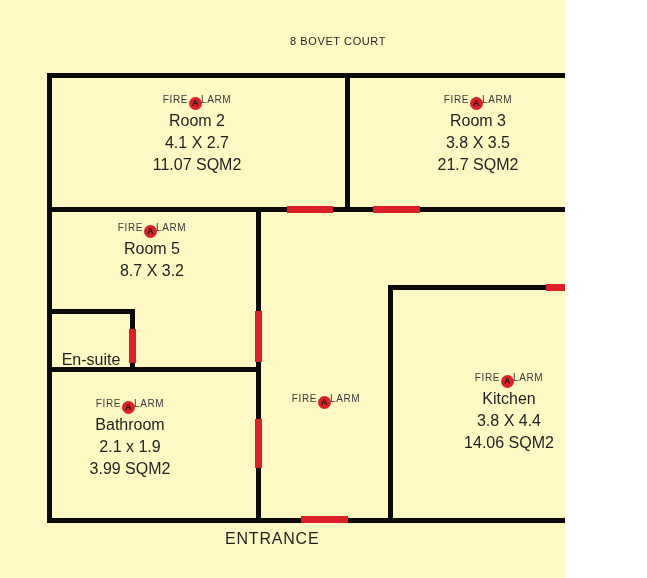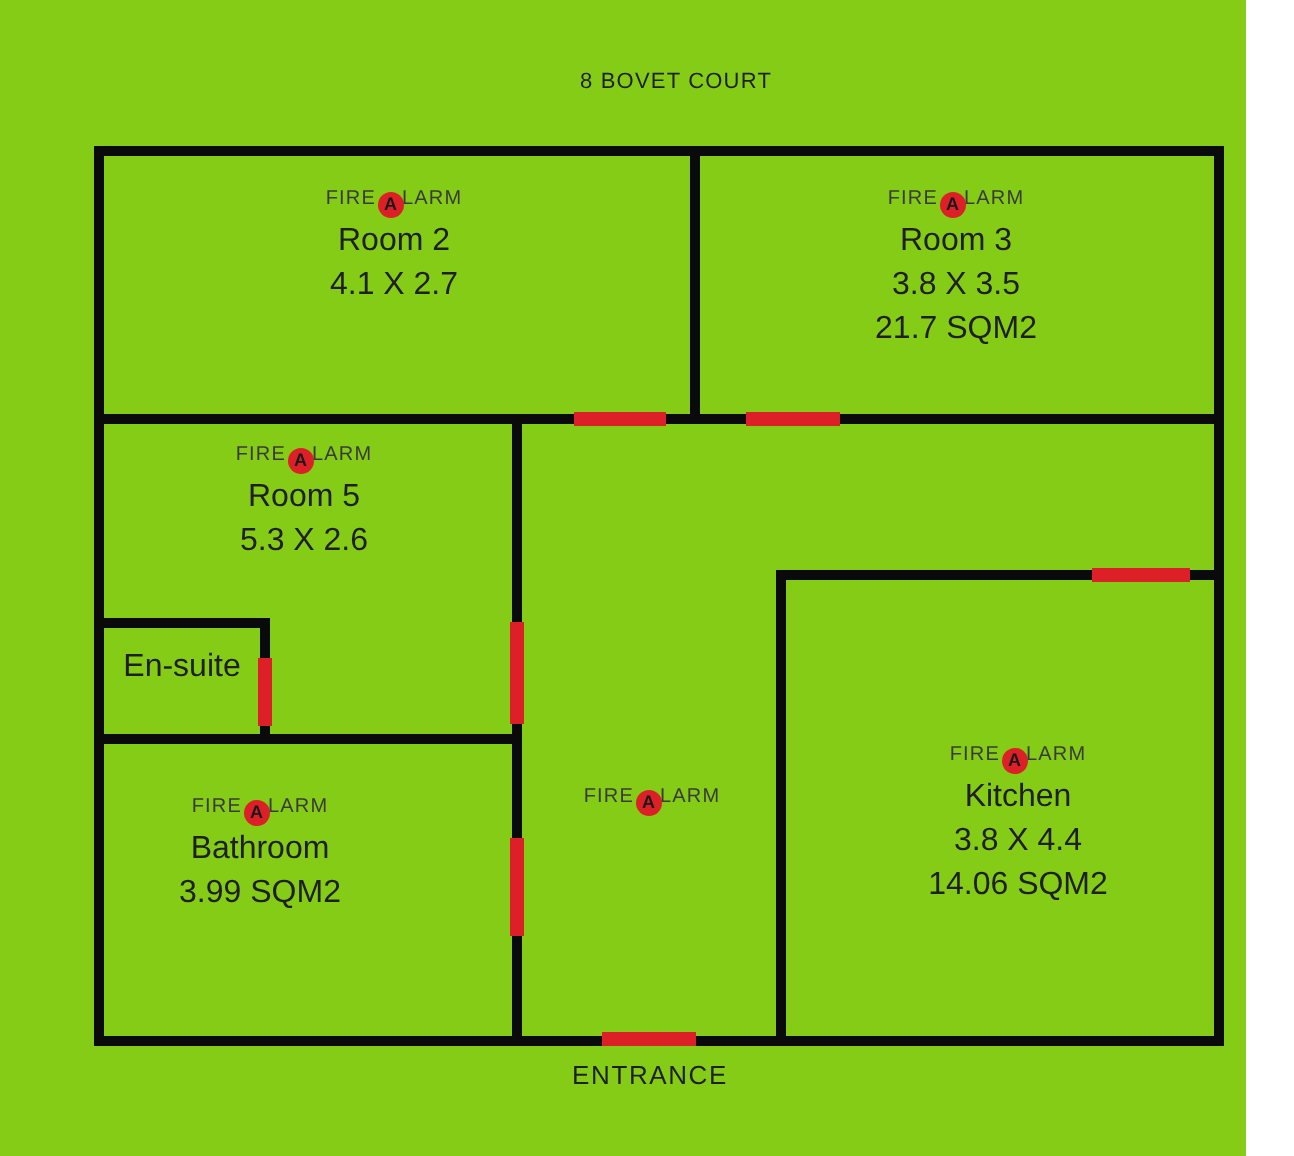--- a/index.html
+++ b/index.html
@@ -3,23 +3,23 @@
 <meta charset="utf-8">
 <style>
   html, body {
     margin: 0;
     padding: 0;
     background: #ffffff;
     font-family: "Liberation Sans", sans-serif;
   }
   #stage {
     position: relative;
-    width: 623px;
+    width: 565px;
     height: 578px;
-    background: #84cc16;
+    background: #fef9c3;
     overflow: hidden;
     text-decoration: underline;
   }
   .title {
     position: absolute;
     left: 238px;
     top: 35px;
     width: 200px;
     text-align: center;
     font-size: 11px;
@@ -83,36 +83,36 @@
     margin-right: -1px;
   }
   .room-name, .room-dims, .room-area {
     font-size: 16px;
     line-height: 22px;
     white-space: nowrap;
   }
   .ensuite-label {
     position: absolute;
     left: 52px;
-    top: 324px;
+    top: 350px;
     width: 78px;
     text-align: center;
     font-size: 16px;
     line-height: 20px;
     color: #1f1f1f;
     z-index: 4;
     white-space: nowrap;
   }
   .entrance-label {
     position: absolute;
     left: 225px;
     top: 530px;
     width: 200px;
-    text-align: center;
-    font-size: 13px;
+    text-align: left;
+    font-size: 16px;
     letter-spacing: 0.8px;
     color: #1f1f1f;
     z-index: 4;
     white-space: nowrap;
   }
 </style>
 </head>
 <body>
 
 <div id="stage">
@@ -137,46 +137,48 @@
   <div class="door" style="left:255px; top:419px; width:7px; height:49px;"></div>
   <div class="door" style="left:546px; top:284px; width:49px; height:7px;"></div>
   <div class="door" style="left:301px; top:516px; width:47px; height:7px;"></div>
 
   <div class="label-block" style="left:97px; top:92px;">
     <div class="fa-line">
       <span>FIRE</span><span class="fa-icon">A</span><span>LARM</span>
     </div>
     <div class="room-name">Room 2</div>
     <div class="room-dims">4.1 X 2.7</div>
+    <div class="room-area">11.07 SQM2</div>
   </div>
 
   <div class="label-block" style="left:378px; top:92px;">
     <div class="fa-line">
       <span>FIRE</span><span class="fa-icon">A</span><span>LARM</span>
     </div>
     <div class="room-name">Room 3</div>
     <div class="room-dims">3.8 X 3.5</div>
     <div class="room-area">21.7 SQM2</div>
   </div>
 
   <div class="label-block" style="left:52px; top:220px;">
     <div class="fa-line">
       <span>FIRE</span><span class="fa-icon">A</span><span>LARM</span>
     </div>
     <div class="room-name">Room 5</div>
-    <div class="room-dims">5.3 X 2.6</div>
+    <div class="room-dims">8.7 X 3.2</div>
   </div>
 
   <div class="ensuite-label">En-suite</div>
 
   <div class="label-block" style="left:30px; top:396px;">
     <div class="fa-line">
       <span>FIRE</span><span class="fa-icon">A</span><span>LARM</span>
     </div>
     <div class="room-name">Bathroom</div>
+    <div class="room-dims">2.1 x 1.9</div>
     <div class="room-area">3.99 SQM2</div>
   </div>
 
   <div class="label-block" style="left:409px; top:370px;">
     <div class="fa-line">
       <span>FIRE</span><span class="fa-icon">A</span><span>LARM</span>
     </div>
     <div class="room-name">Kitchen</div>
     <div class="room-dims">3.8 X 4.4</div>
     <div class="room-area">14.06 SQM2</div>

